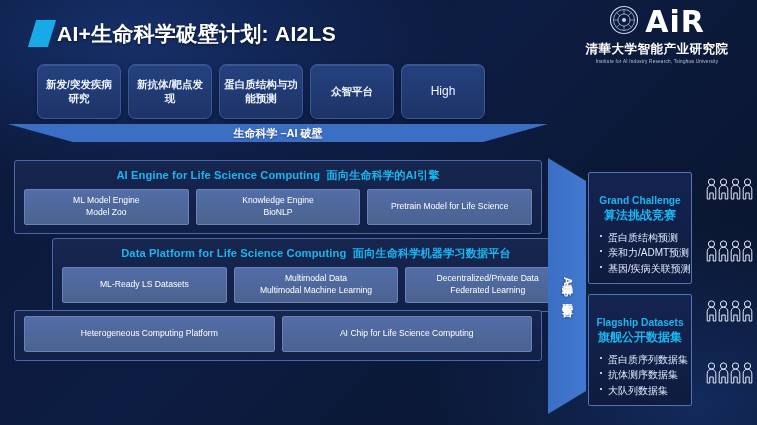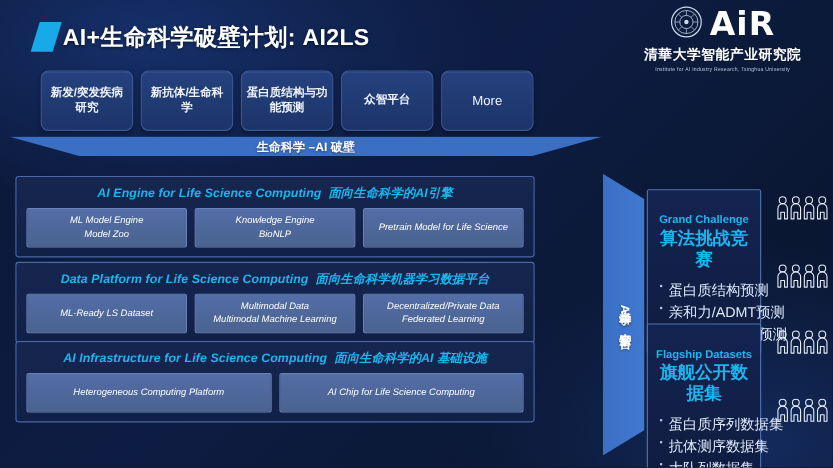--- a/index.html
+++ b/index.html
@@ -56,24 +56,24 @@
     position:absolute;left:8px;top:124px;width:540px;height:18px;
     background:#3a6fc4;
     clip-path:polygon(0 0,100% 0,88% 100%,12% 100%);
     display:flex;align-items:center;justify-content:center;
   }
   .funnel span{font-size:11px;font-weight:bold;color:#fff;
                text-shadow:0 1px 2px rgba(0,0,0,.4);}
 
   
   .panel{
-    position:absolute;left:14px;width:472px;
+    position:absolute;left:14px;width:528px;
     border:1px solid #4a68a8;border-radius:3px;
     background:linear-gradient(180deg,#16264f 0%,#112046 100%);
-    box-sizing:border-box;padding:5px 9px 8px;font-style:italic;
+    box-sizing:border-box;padding:5px 9px 8px;
   }
   .panel-title{
     text-align:center;font-size:11.2px;font-weight:bold;color:#19b6f0;
     margin:2px 0 6px;letter-spacing:.1px;
   }
   .panel-title .cn{color:#19b6f0;}
   .row{display:flex;gap:7px;}
   .cell{
     flex:1;background:linear-gradient(180deg,#536da8 0%,#4a638f 100%);
     border:1px solid #6a82b8;
@@ -99,24 +99,24 @@
 
   
   .rcard{
     position:absolute;left:588px;width:104px;
     border:1px solid #5273b4;border-radius:2px;
     background:linear-gradient(180deg,#142451 0%,#0f1c3f 100%);
     box-sizing:border-box;padding:22px 6px 7px;
   }
   .rcard-en{font-size:10.2px;font-weight:bold;color:#19b6f0;text-align:center;
             line-height:1.2;}
-  .rcard-cn{font-size:16px;font-weight:bold;color:#19b6f0;text-align:center;
+  .rcard-cn{font-size:12px;font-weight:bold;color:#19b6f0;text-align:center;
             margin-top:1px;line-height:1.2;font-family:Liberation Serif, serif;}
   .rcard ul{list-style:none;margin:7px 0 0;padding:0 0 0 4px;}
-  .rcard li{font-size:13px;color:#dfe8fb;line-height:1.55;
+  .rcard li{font-size:10px;color:#dfe8fb;line-height:1.55;
             position:relative;padding-left:9px;white-space:nowrap;}
   .rcard li:before{content:"";position:absolute;left:1px;top:5px;
             width:2px;height:2px;background:#b8c8e8;}
 
   
   .people{position:absolute;right:4px;display:flex;gap:1px;}
 </style>
 </head>
 <body>
 
@@ -151,30 +151,30 @@
     </div>
     <div class="logo-cn">清華大学智能产业研究院</div>
     <div class="logo-en">Institute for AI Industry Research, Tsinghua University</div>
   </div>
 
   <div class="navbtns">
       <div class="navbtn">
         <span>新发/突发疾病研究</span>
       </div>
       <div class="navbtn">
-        <span>新抗体/生命科学</span>
+        <span>新抗体/靶点发现</span>
       </div>
       <div class="navbtn">
         <span>蛋白质结构与功能预测</span>
       </div>
       <div class="navbtn">
         <span>众智平台</span>
       </div>
       <div class="navbtn more">
-        <span>More</span>
+        <span>High</span>
       </div>
     </div>
 
   <div class="funnel">
     <span>生命科学 –AI 破壁</span>
   </div>
 
   <div id="panels">
       <div class="panel" style="top: 160px;">
         <div class="panel-title"><span>AI Engine for Life Science Computing</span>&nbsp;&nbsp;<span class="cn">面向生命科学的AI引擎</span></div>
@@ -183,36 +183,35 @@
             <span>ML Model Engine<br>Model Zoo</span>
           </div>
           <div class="cell">
             <span>Knowledge Engine<br>BioNLP</span>
           </div>
           <div class="cell">
             <span>Pretrain Model for Life Science</span>
           </div>
         </div>
       </div>
-      <div class="panel" style="top: 238px;">
+      <div class="panel" style="top: 238px; margin-left: 38px;">
         <div class="panel-title"><span>Data Platform for Life Science Computing</span>&nbsp;&nbsp;<span class="cn">面向生命科学机器学习数据平台</span></div>
         <div class="row">
           <div class="cell">
-            <span>ML-Ready LS Dataset</span>
+            <span>ML-Ready LS Datasets</span>
           </div>
           <div class="cell">
             <span>Multimodal Data<br>Multimodal Machine Learning</span>
           </div>
           <div class="cell">
             <span>Decentralized/Private Data<br>Federated Learning</span>
           </div>
         </div>
       </div>
       <div class="panel" style="top: 310px;">
-        <div class="panel-title"><span>AI Infrastructure for Life Science Computing</span>&nbsp;&nbsp;<span class="cn">面向生命科学的AI 基础设施</span></div>
         <div class="row">
           <div class="cell">
             <span>Heterogeneous Computing Platform</span>
           </div>
           <div class="cell">
             <span>AI Chip for Life Science Computing</span>
           </div>
         </div>
       </div>
     </div>

